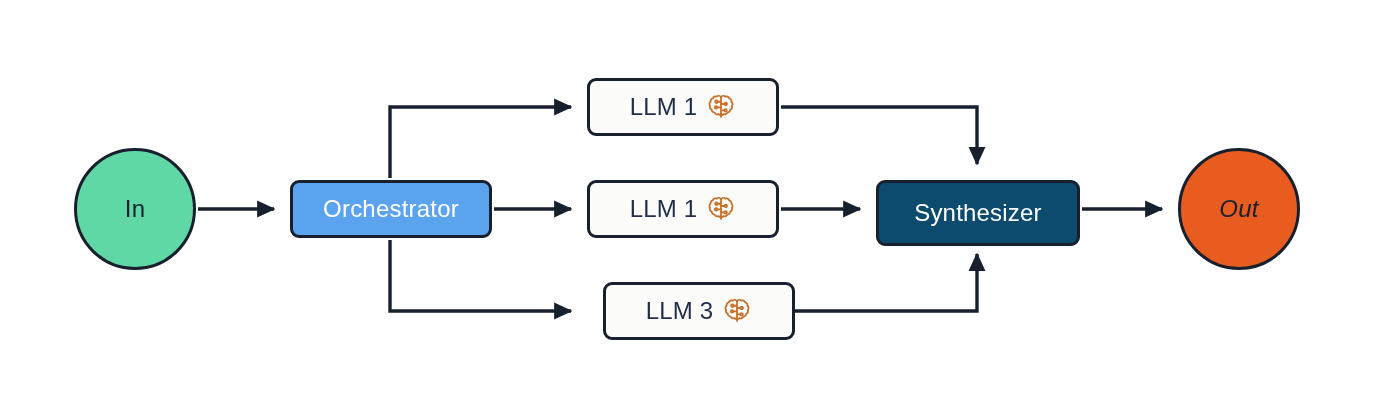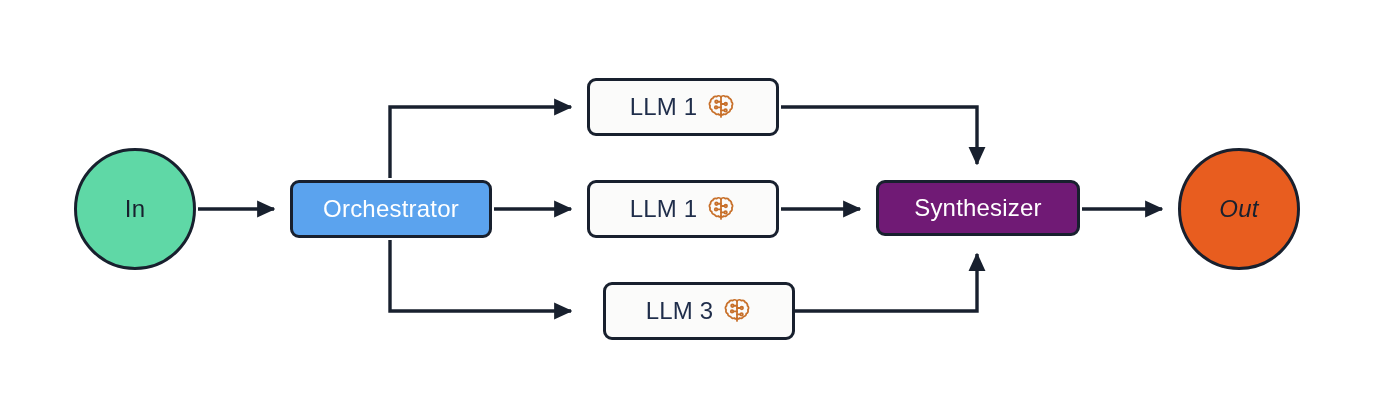--- a/index.html
+++ b/index.html
@@ -73,22 +73,22 @@
     width: 202px;
     height: 58px;
     background: #5BA3EE;
   }
   #node-orchestrator .node-label { color: #ffffff; }
   
   #node-synthesizer {
     left: 876px;
     top: 180px;
     width: 204px;
-    height: 56px;
-    background: #701a75;
+    height: 66px;
+    background: #0c4a6e;
   }
   #node-synthesizer .node-label { color: #ffffff; }
   
   .node-worker {
     left: 587px;
     width: 192px;
     height: 58px;
     background: #FBFBFA;
     gap: 9px;
   }

